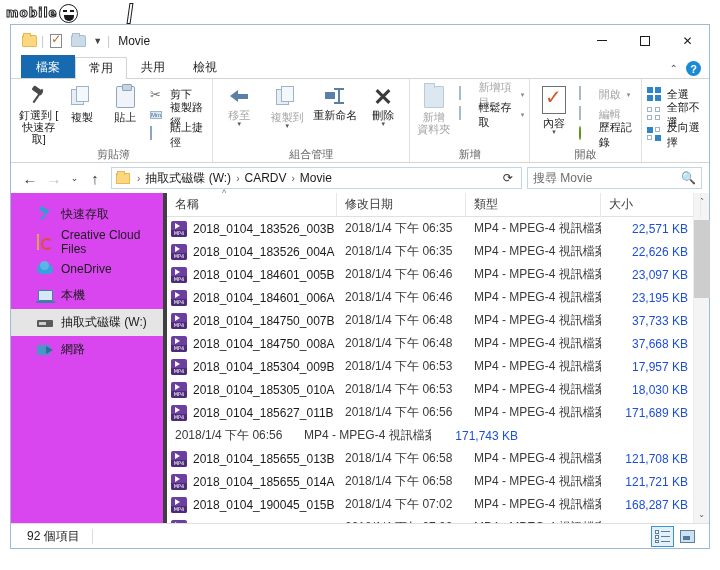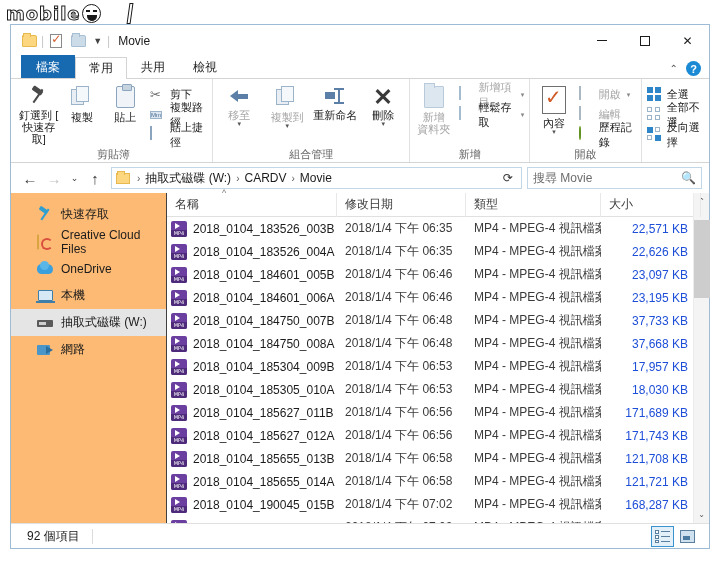--- a/index.html
+++ b/index.html
@@ -8,21 +8,21 @@
     background: #ffffff;
     font-family: "Liberation Sans", "DejaVu Sans", sans-serif;
     overflow: hidden;
   }
 
   
   .watermark {
     position: absolute; left: 6px; top: 2px;
     width: 130px; height: 22px;
     font-family: "DejaVu Sans", sans-serif;
-    font-size: 18px; font-weight: bold; letter-spacing: 1px;
+    font-size: 12px; font-weight: bold; letter-spacing: 1px;
     color: #ffffff;
     -webkit-text-stroke: 1px #1a1a1a;
     display: flex; align-items: center;
     white-space: nowrap;
   }
   .wm-face {
     display: inline-block; width: 19px; height: 19px;
     border: 1.6px solid #1a1a1a; border-radius: 50%;
     background: #fff; margin-left: 1px; position: relative;
     -webkit-text-stroke: 0;
@@ -351,22 +351,22 @@
     display: flex; align-items: center; padding: 0 5px;
     font-size: 12px; color: #6d6d6d;
   }
   .search-ico { margin-left: auto; font-size: 12px; color: #4a4a4a; }
 
   
   .content { flex: 1; display: flex; min-height: 0; }
 
   .navpane {
     width: 156px; flex: 0 0 156px;
-    border-right: 1px solid #404040;
-    padding-top: 8px; background: #fdba74;
+    border-right: 4px solid #404040;
+    padding-top: 8px; background: #d946ef;
     overflow: hidden;
   }
   .nav-item {
     height: 27px; display: flex; align-items: center;
     padding-left: 26px; gap: 7px;
     font-size: 12px; color: #1b1b1b;
   }
   .nav-item.sel { background: #e5e5e5; }
   .nav-ico { width: 17px; height: 16px; flex: 0 0 17px; position: relative; }
 
@@ -886,24 +886,20 @@
           <div class="row">
             <div class="cell c-name">
               <span class="mp4ico"></span>
               <span>2018_0104_185627_011B</span>
             </div>
             <div class="cell c-date">2018/1/4 下午 06:56</div>
             <div class="cell c-type">MP4 - MPEG-4 視訊檔案</div>
             <div class="cell c-size">171,689 KB</div>
           </div>
           <div class="row">
-            <div class="cell c-name">
-              <span class="mp4ico"></span>
-              <span>2018_0104_185627_012A</span>
-            </div>
             <div class="cell c-date">2018/1/4 下午 06:56</div>
             <div class="cell c-type">MP4 - MPEG-4 視訊檔案</div>
             <div class="cell c-size">171,743 KB</div>
           </div>
           <div class="row">
             <div class="cell c-name">
               <span class="mp4ico"></span>
               <span>2018_0104_185655_013B</span>
             </div>
             <div class="cell c-date">2018/1/4 下午 06:58</div>

